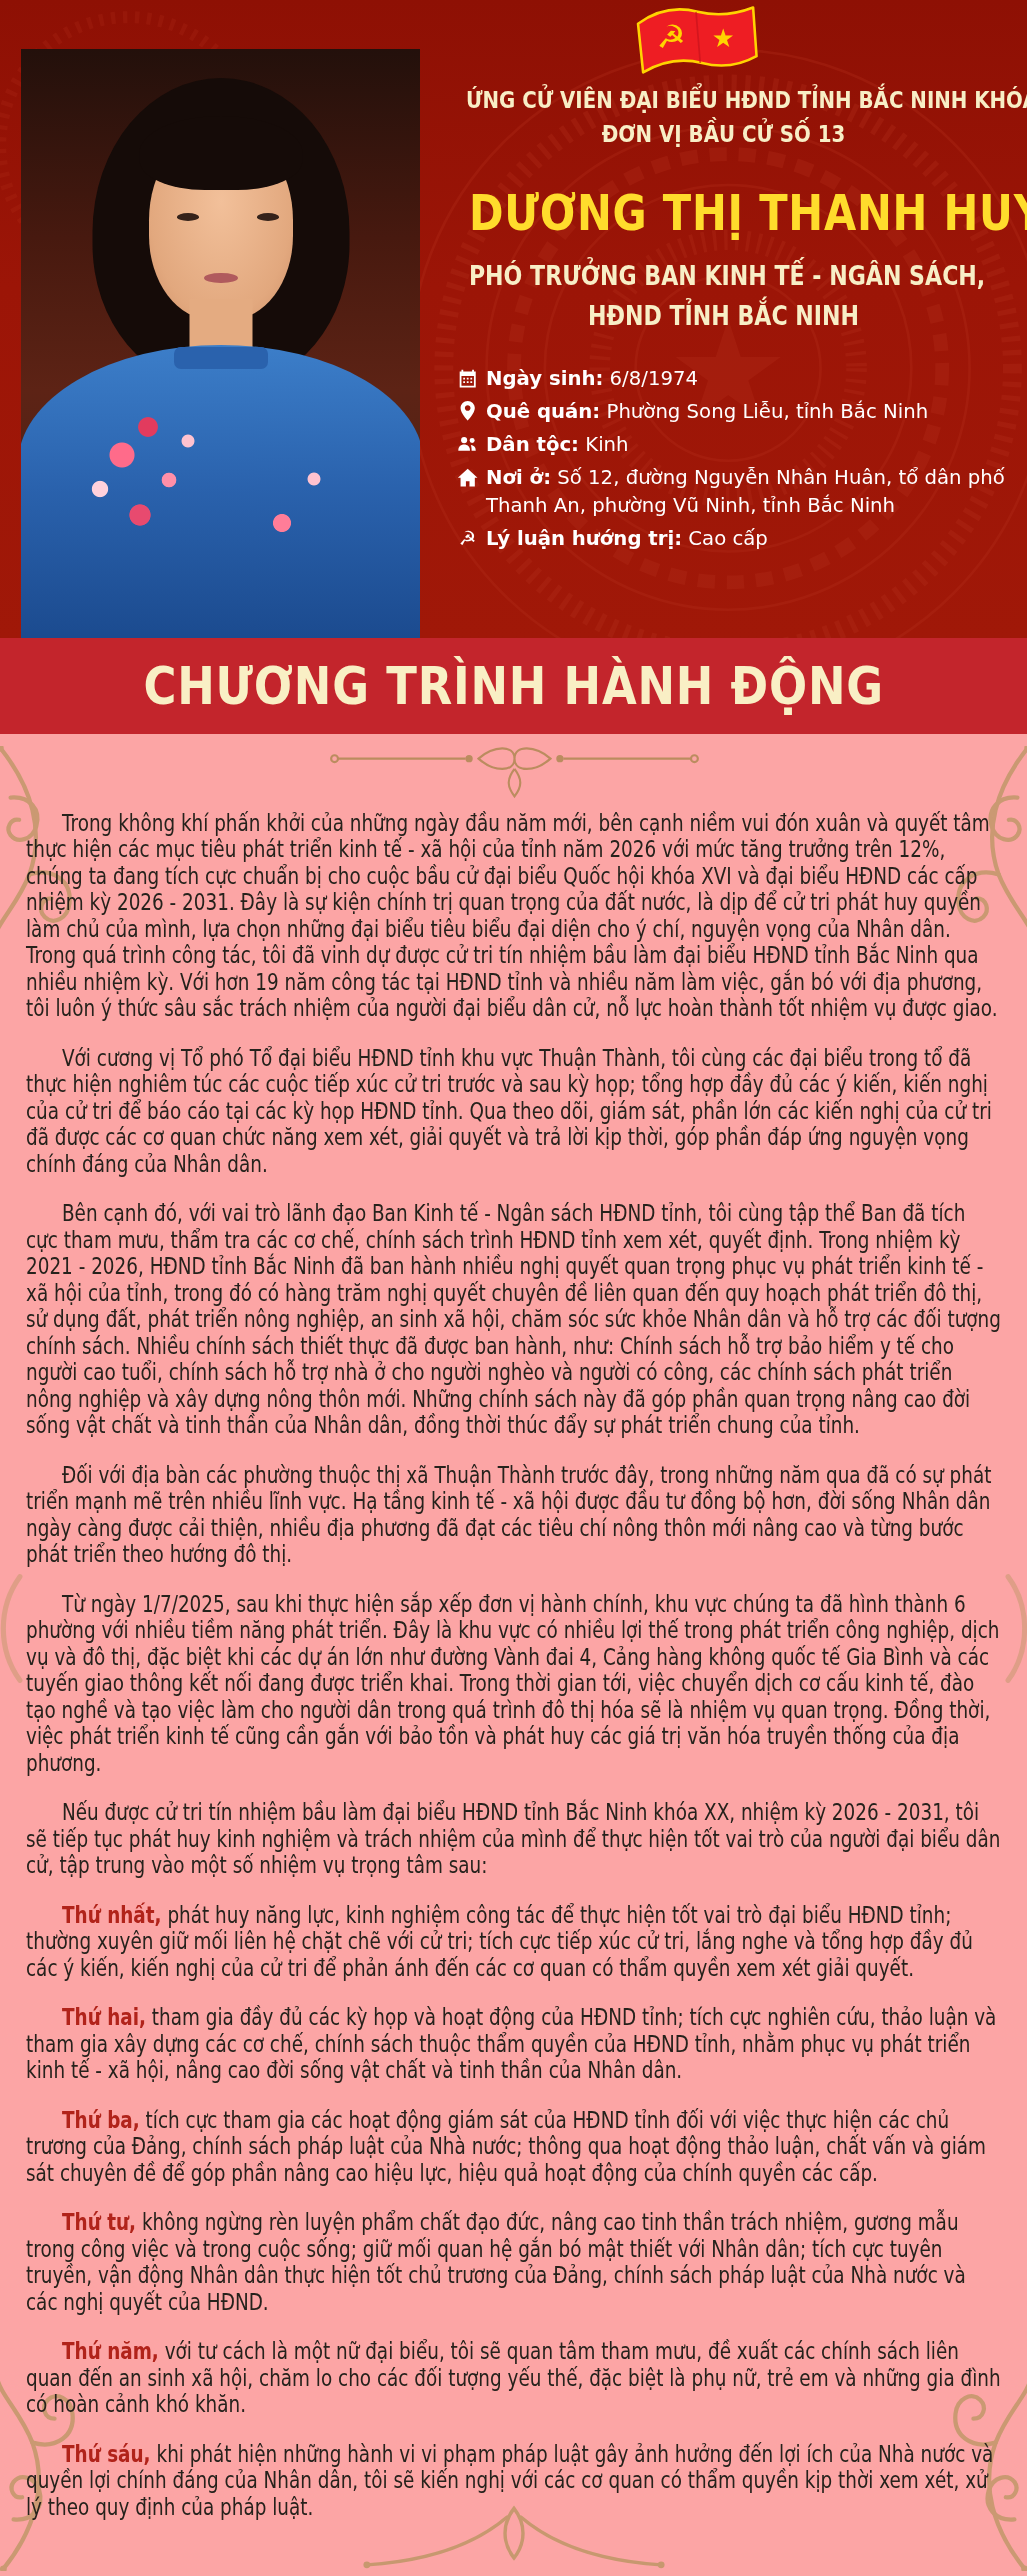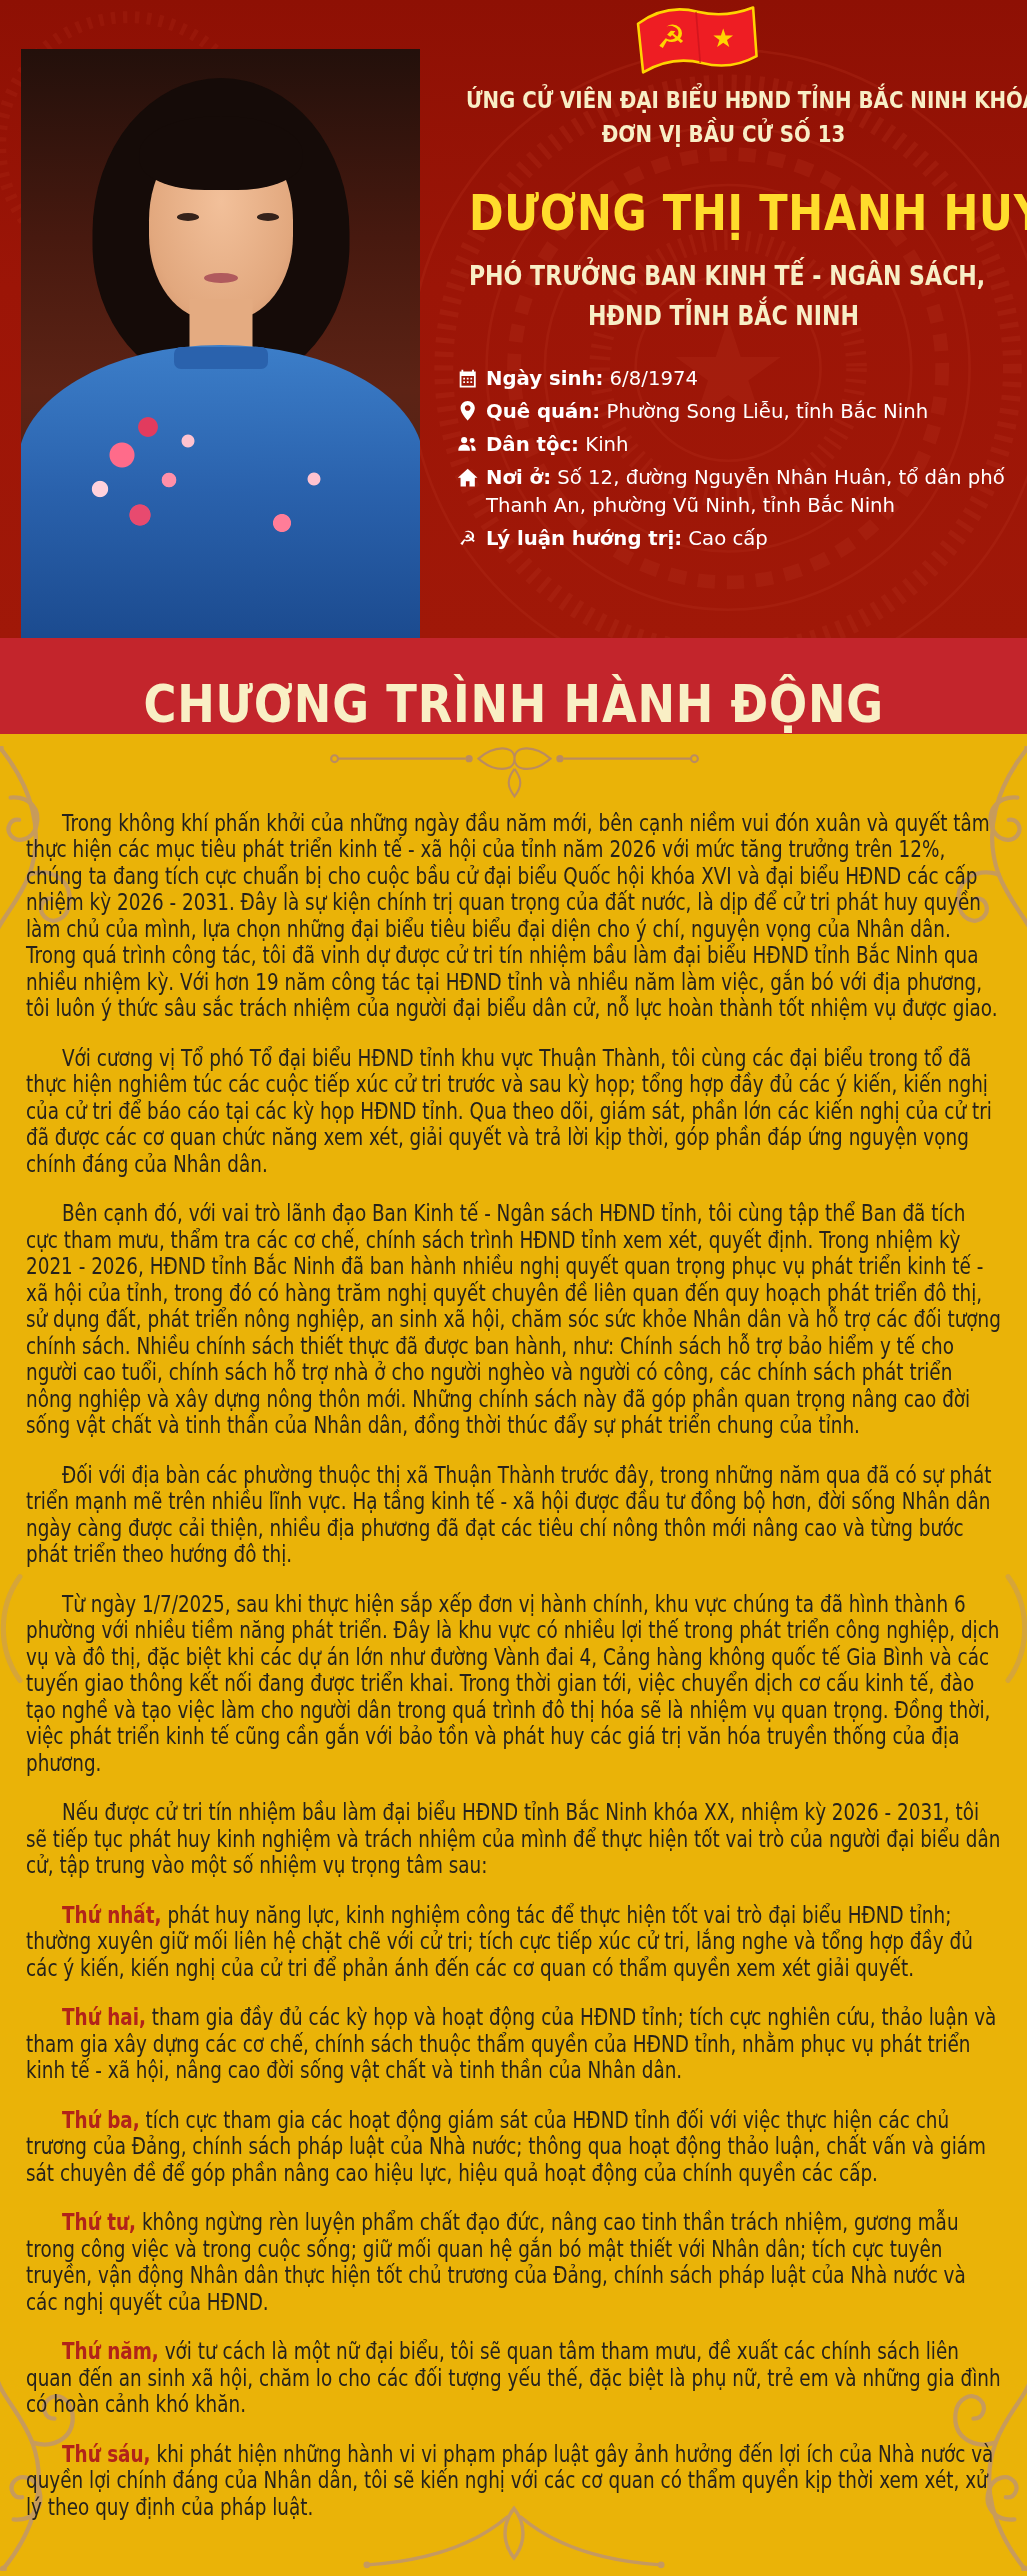--- a/index.html
+++ b/index.html
@@ -48,25 +48,25 @@
   .pos1{margin-top:22px;} .pos2{margin-top:8.6px;}
 
   .info{list-style:none;margin:33px 0 0 62px;padding:0;text-align:left;width:531px;color:#ffffff;font-size:19.7px;}
   .info li{position:relative;margin-bottom:5.1px;line-height:28px;}
   .info .ic{position:absolute;left:-29px;top:2.6px;width:21.4px;height:21.4px;display:inline-block;}
   .info .ic svg{width:100%;height:100%;}
   .info b{font-weight:bold;}
   .glyph{color:#fff;font-size:19.7px;line-height:21.4px;display:block;text-align:center;font-family:"DejaVu Sans",sans-serif;}
 
   
-  .banner{width:1028px;height:96px;background:#c3252c;display:flex;align-items:flex-end;justify-content:center;}
+  .banner{width:1028px;height:96px;background:#c3252c;display:flex;align-items:center;justify-content:center;}
   .banner h2{margin:0;font-size:51px;font-weight:bold;color:#f9efc5;transform:scaleX(0.88);white-space:nowrap;letter-spacing:0.9px;}
 
   
-  .content{position:relative;width:1028px;height:1842px;background:#eab308;overflow:hidden;}
+  .content{position:relative;width:1028px;height:1842px;background:#fca5a5;overflow:hidden;}
   .divider{display:block;margin:8.6px auto 3.4px auto;}
   .body-wrap{padding:6.9px 26px 0 26px;}
   .body-text{width:1220px;transform:scaleX(0.8);transform-origin:left top;color:#26221c;font-size:23px;line-height:26.5px;}
   .body-text p{margin:0 0 23px 0;text-indent:45px;}
   .lead{color:#b1231a;font-weight:bold;}
 
   .orn{position:absolute;pointer-events:none;}
   .orn-tl{top:12px;left:-15.4px;}
   .orn-tr{top:12px;right:-15.4px;transform:scaleX(-1);}
   .orn-bl{bottom:5.1px;left:-12px;transform:scaleY(-1);}

